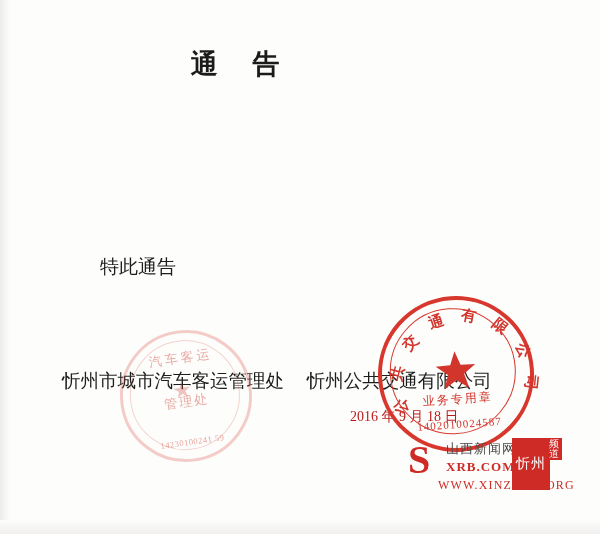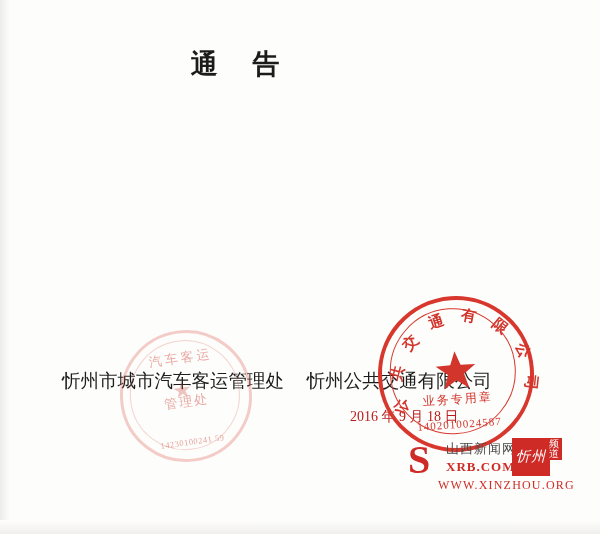--- a/index.html
+++ b/index.html
@@ -243,24 +243,23 @@
     color: #cf2b26;
     letter-spacing: 1px;
     font-family: Liberation Serif, serif;
   }
   .logo-badge {
     position: absolute;
     left: 104px; top: 0px;
     background: #cf2b26;
     color: #fff;
     font-size: 14px;
-    padding: 10px 4px;
+    padding: 17px 4px;
     line-height: 18px;
     letter-spacing: 1px;
-    font-style: italic;
   }
   .logo-badge2 {
     position: absolute;
     left: 138px; top: 0px;
     background: #cf2b26;
     color: #fff;
     font-size: 10px;
     padding: 1px 3px;
     line-height: 10px;
     letter-spacing: 0px;
@@ -278,20 +277,21 @@
 <body>
 
 <div class="page">
 
   <div class="paper-edge-left"></div>
   <div class="paper-edge-bottom"></div>
 
   <div class="doc-title">通 告</div>
 
 
+  <div class="closing-line">特此通告</div>
 
   <div class="signature-row">
     <span class="sig-left">忻州市城市汽车客运管理处</span>
     <span class="sig-right">忻州公共交通有限公司</span>
   </div>
 
   <div class="date-line">2016 年 9 月 18 日</div>
 
   <div class="stamp stamp-faint">
     <div class="inner-ring"></div>

